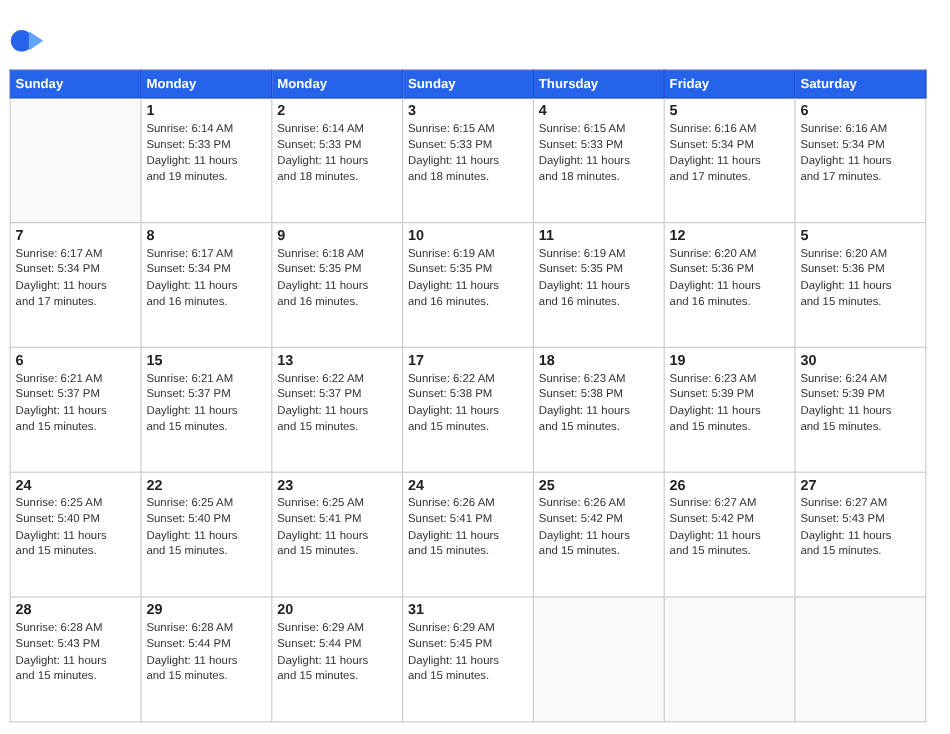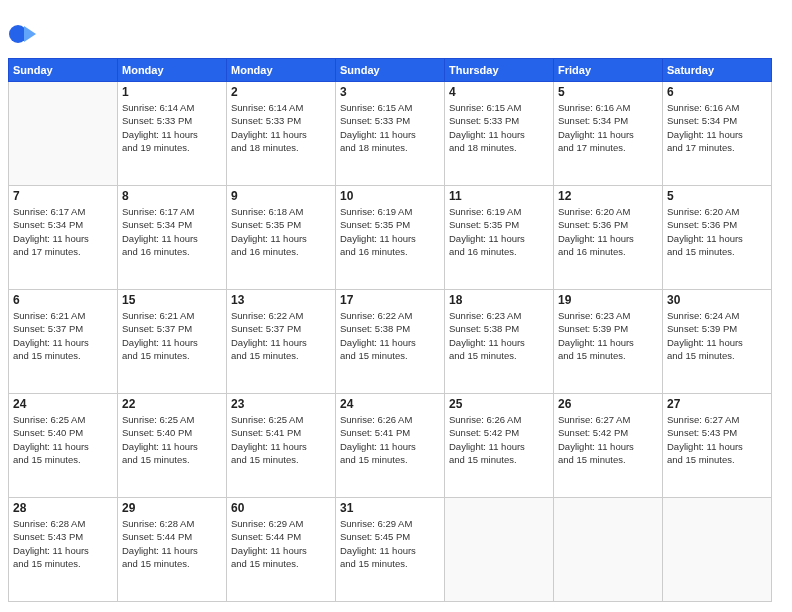--- a/index.html
+++ b/index.html
@@ -345,21 +345,21 @@
 and 15 minutes.</div>
           </td>
           <td>
             <span class="day-num">29</span>
             <div class="day-info" style="white-space: pre-line;">Sunrise: 6:28 AM
 Sunset: 5:44 PM
 Daylight: 11 hours
 and 15 minutes.</div>
           </td>
           <td>
-            <span class="day-num">60</span>
+            <span class="day-num">20</span>
             <div class="day-info" style="white-space: pre-line;">Sunrise: 6:29 AM
 Sunset: 5:44 PM
 Daylight: 11 hours
 and 15 minutes.</div>
           </td>
           <td>
             <span class="day-num">31</span>
             <div class="day-info" style="white-space: pre-line;">Sunrise: 6:29 AM
 Sunset: 5:45 PM
 Daylight: 11 hours

